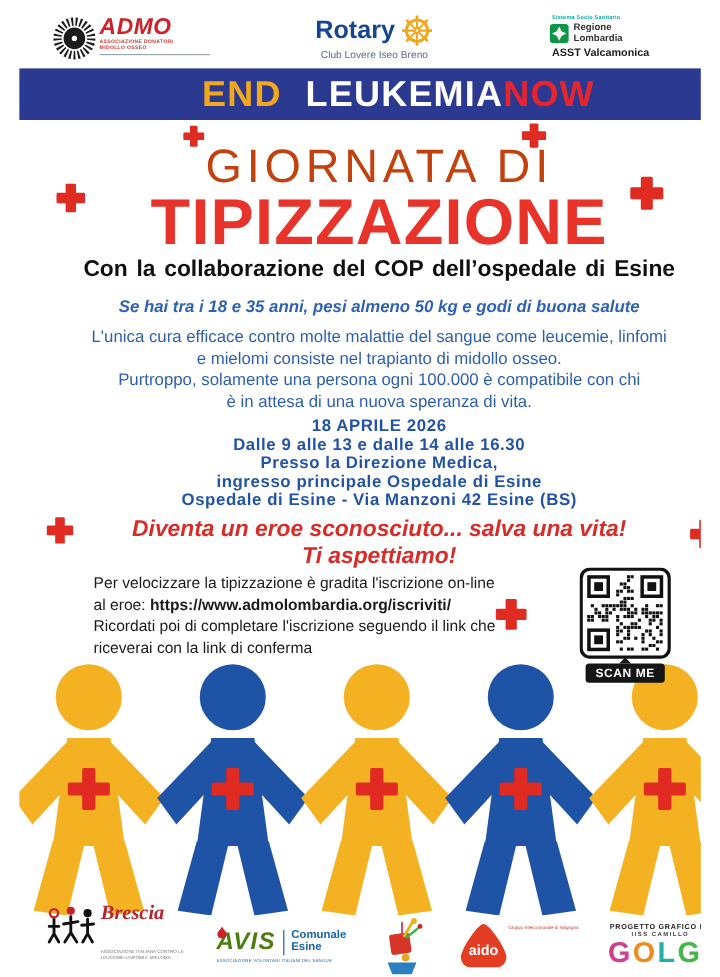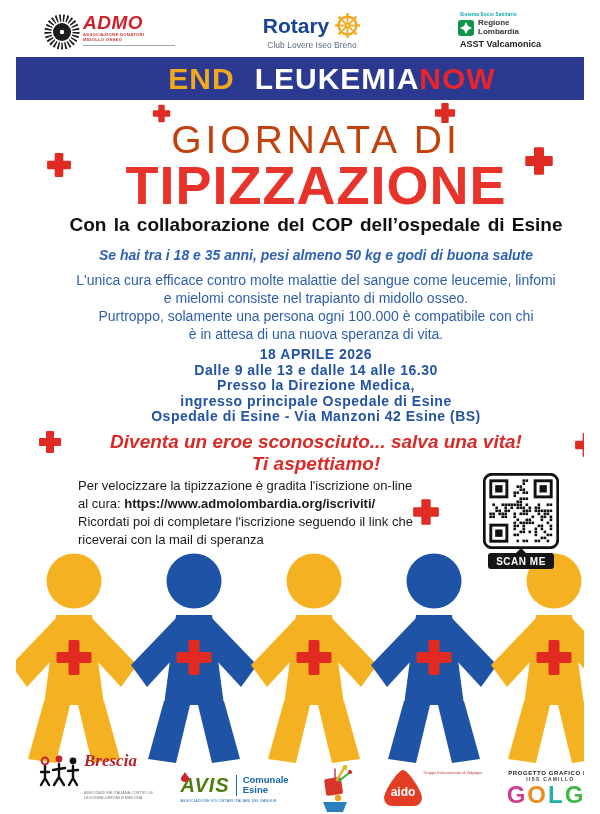--- a/index.html
+++ b/index.html
@@ -210,23 +210,23 @@
     <div>Ospedale di Esine - Via Manzoni 42 Esine (BS)</div>
   </div>
 
   <div class="cta">
     <div>Diventa un eroe sconosciuto... salva una vita!</div>
     <div>Ti aspettiamo!</div>
   </div>
 
   <div class="reg">
     <span>Per velocizzare la tipizzazione è gradita l'iscrizione on-line</span><br>
-    <span>al cura: </span><span class="reg-url">https://www.admolombardia.org/iscriviti/</span><br>
+    <span>al eroe: </span><span class="reg-url">https://www.admolombardia.org/iscriviti/</span><br>
     <span>Ricordati poi di completare l'iscrizione seguendo il link che</span><br>
-    <span>riceverai con la mail di speranza</span>
+    <span>riceverai con la link di conferma</span>
   </div>
 
   <div class="qr-wrap">
     <svg width="76" height="76" viewBox="0 0 60 60">
       <rect x="1" y="1" width="58" height="58" rx="6" fill="#ffffff" stroke="#111" stroke-width="2.2"></rect>
       <g fill="#111" id="qr-finders">
         <rect x="5" y="5" width="15" height="15"></rect>
           <rect x="7.3" y="7.3" width="10.4" height="10.4" fill="#fff"></rect>
           <rect x="9.6" y="9.6" width="5.8" height="5.8"></rect>
         <rect x="40" y="5" width="15" height="15"></rect>

